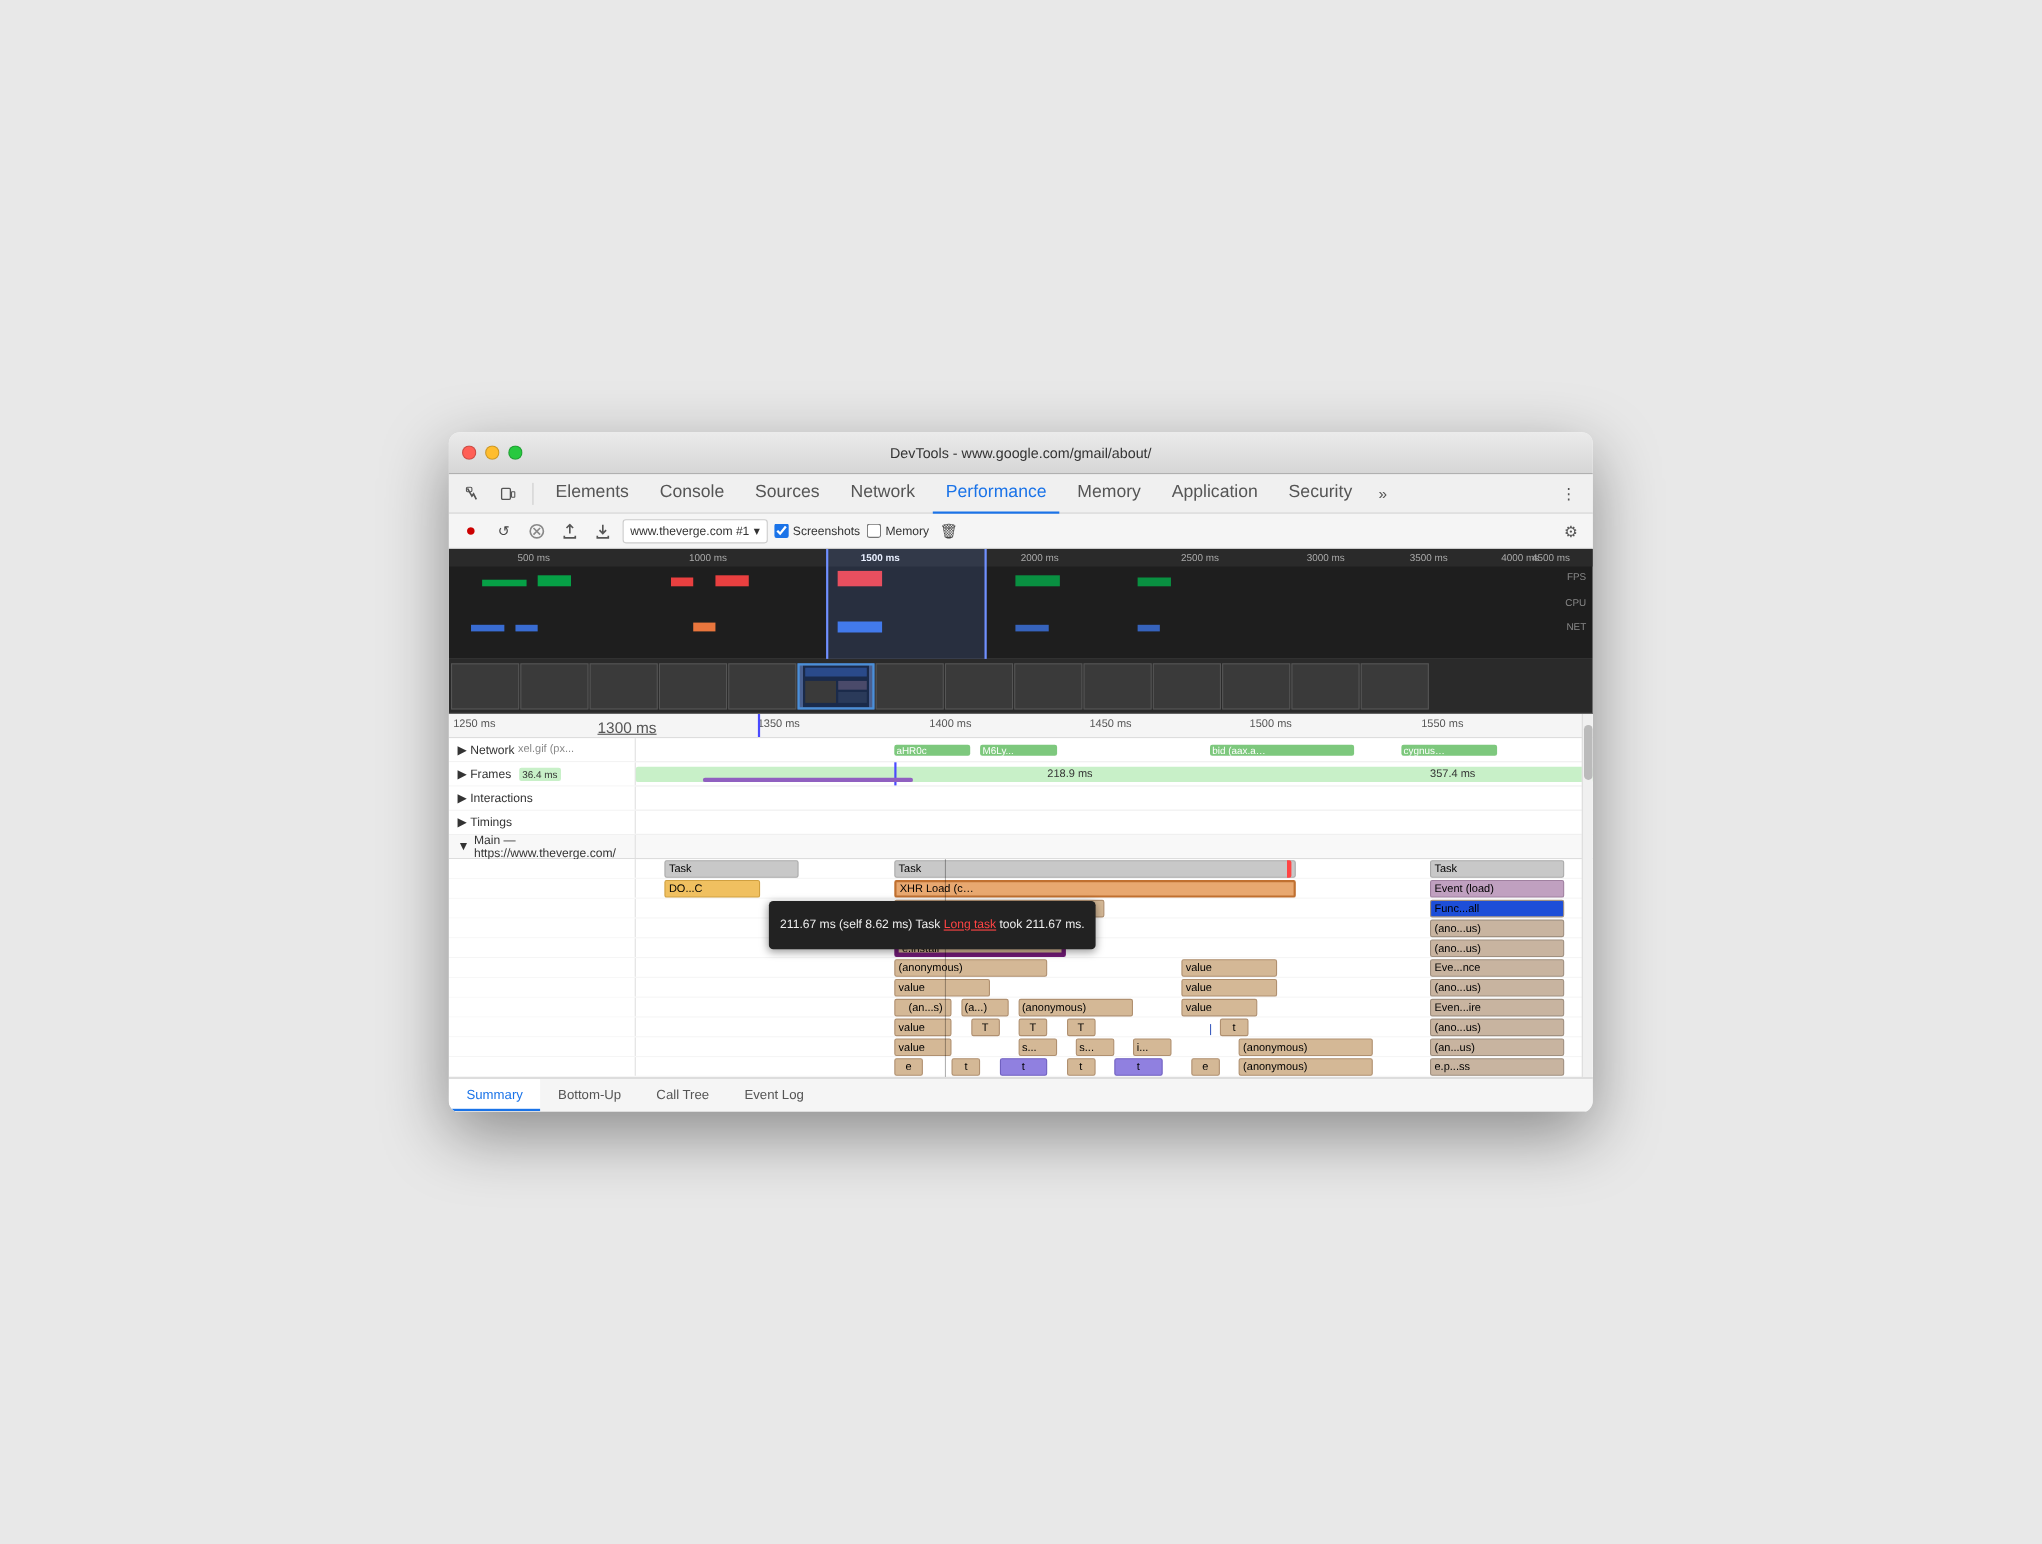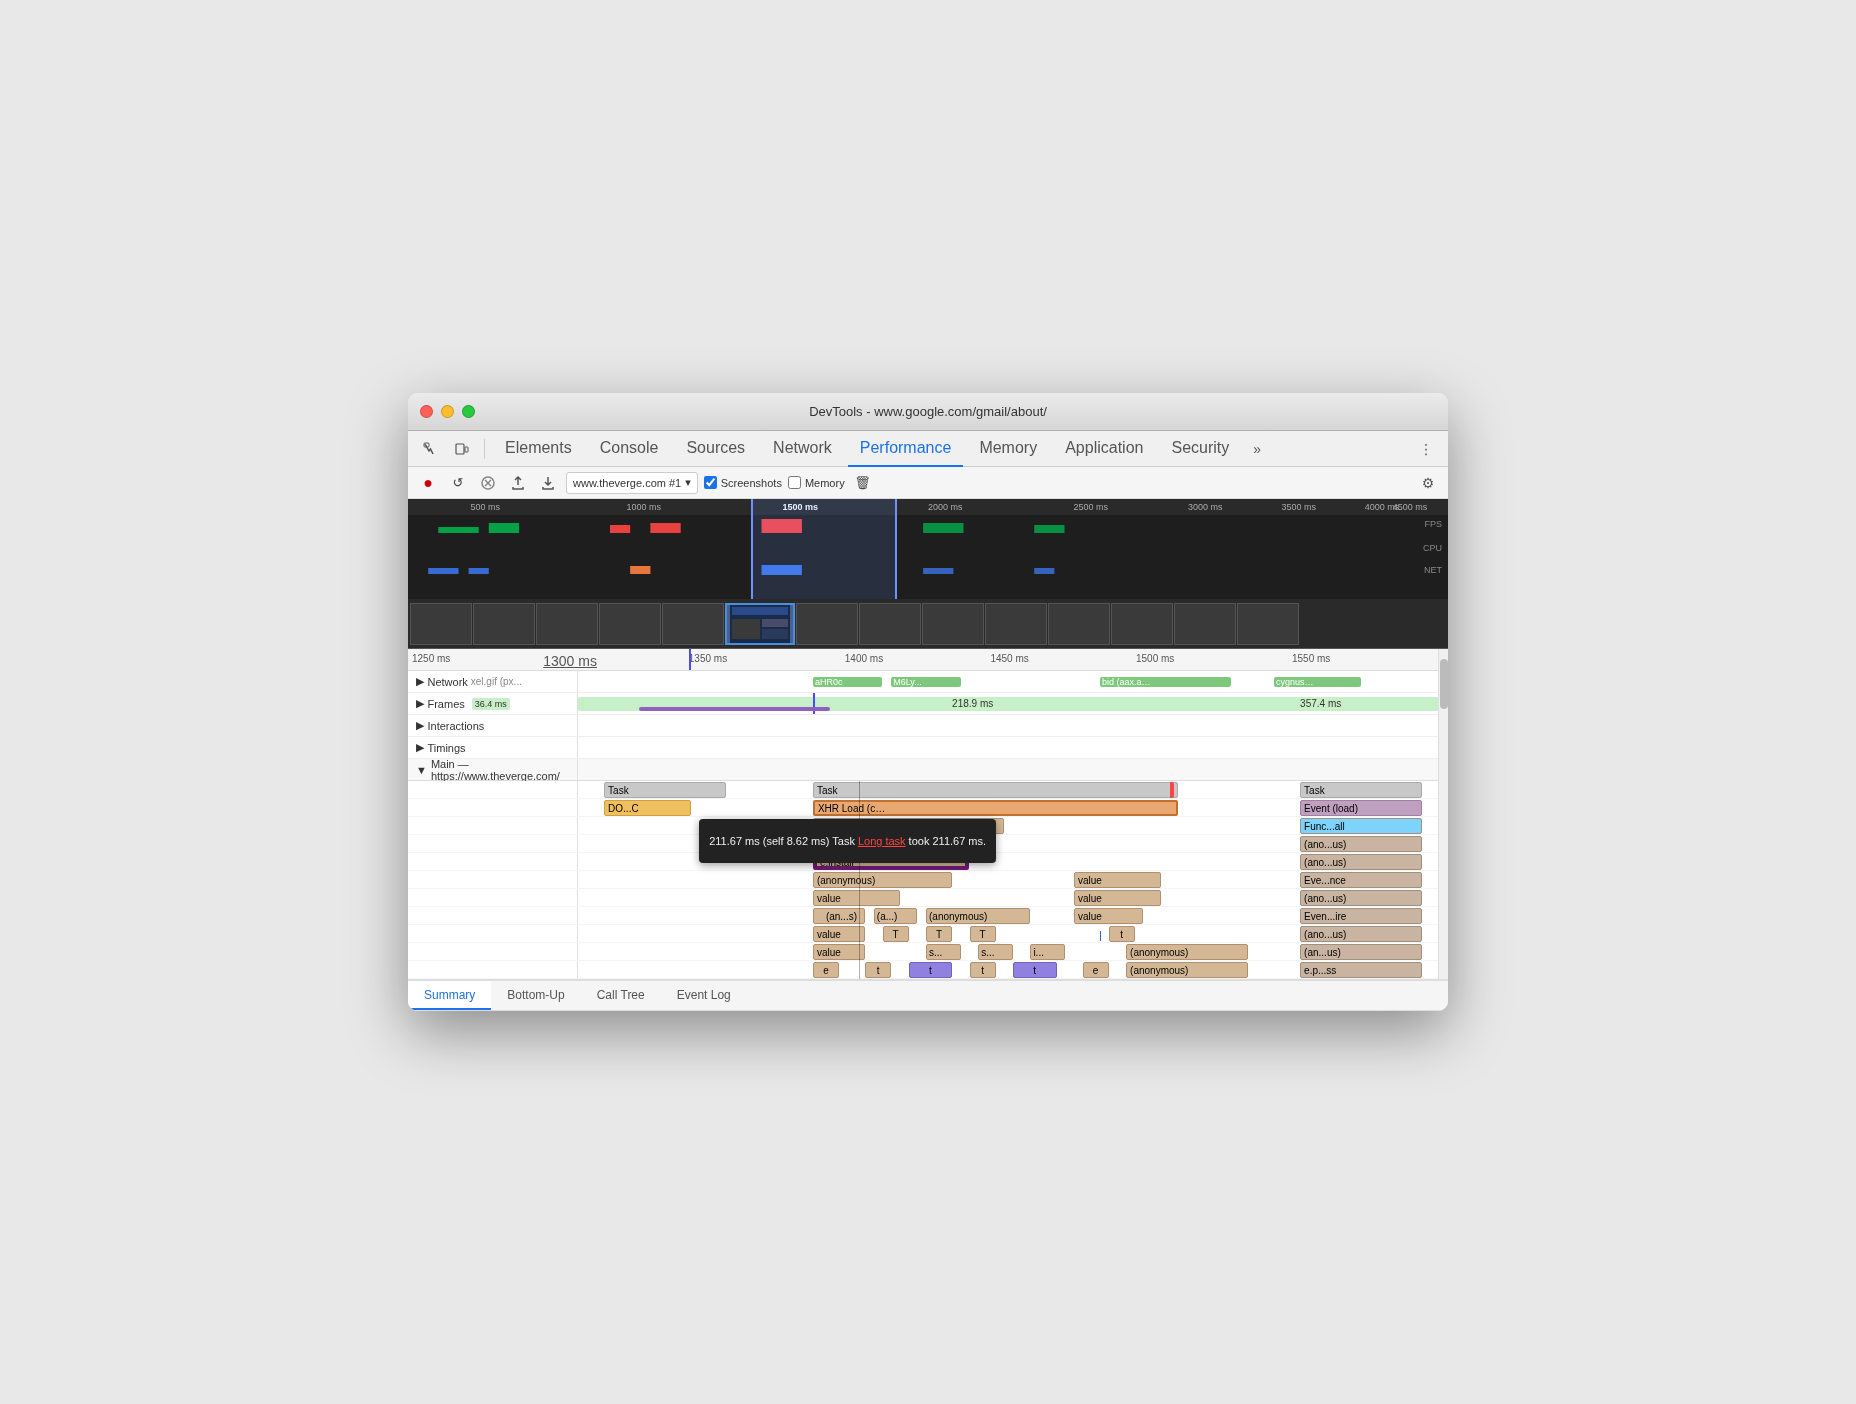--- a/index.html
+++ b/index.html
@@ -474,21 +474,21 @@
             <span style="color:#f44;text-decoration:underline;cursor:pointer;">Long task</span>
             <span> took 211.67 ms.</span>
           </div>
         </div>
       </div>
 
       <div style="display:flex;height:18px;border-bottom:1px solid #f5f5f5;">
         <div style="width:170px;flex-shrink:0;background:#fff;border-right:1px solid #e0e0e0;"></div>
         <div style="flex:1;position:relative;">
           <div style="position:absolute;left:27%;width:22%;top:1px;height:16px;background:#d4b896;border:1px solid #b09070;border-radius:2px;font-size:10px;display:flex;align-items:center;padding:0 3px;">Run Microtasks</div>
-          <div style="position:absolute;left:83%;width:14%;top:1px;height:16px;background:#7dd3fc;border:1px solid #a09080;border-radius:2px;font-size:10px;display:flex;align-items:center;padding:0 3px;overflow:hidden;">Func...all</div>
+          <div style="position:absolute;left:83%;width:14%;top:1px;height:16px;background:#1d4ed8;border:1px solid #a09080;border-radius:2px;font-size:10px;display:flex;align-items:center;padding:0 3px;overflow:hidden;">Func...all</div>
         </div>
       </div>
 
       <div style="display:flex;height:18px;border-bottom:1px solid #f5f5f5;">
         <div style="width:170px;flex-shrink:0;background:#fff;border-right:1px solid #e0e0e0;"></div>
         <div style="flex:1;position:relative;">
           <div style="position:absolute;left:27%;width:18%;top:1px;height:16px;background:#d4b896;border:1px solid #b09070;border-radius:2px;font-size:10px;display:flex;align-items:center;padding:0 3px;">(anonymous)</div>
           <div style="position:absolute;left:83%;width:14%;top:1px;height:16px;background:#c8b4a0;border:1px solid #a09080;border-radius:2px;font-size:10px;display:flex;align-items:center;padding:0 3px;overflow:hidden;">(ano...us)</div>
         </div>
       </div>

